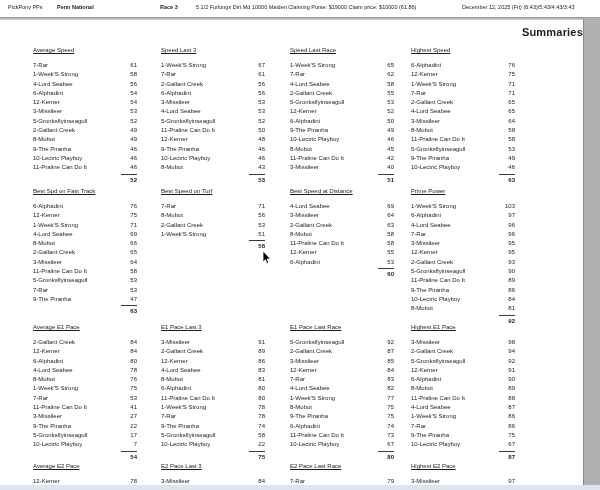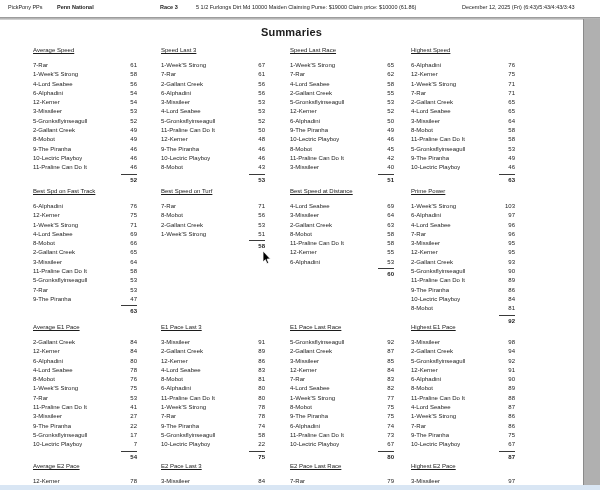--- a/index.html
+++ b/index.html
@@ -16,21 +16,21 @@
   .tb-date  { left:462px; }
   .topbar-sep { position:absolute; left:0; top:17px; width:600px; height:3px;
                 background:linear-gradient(#8f8f8f,#dcdcdc); }
 
   
   .right-strip  { position:absolute; left:583px; top:19px; width:17px; height:471px;
                   background:#b0b0b0; border-left:1px solid #8a8a8a; }
   .bottom-strip { position:absolute; left:0; top:485px; width:600px; height:5px;
                   background:#d9e6f4; }
 
-  .page-title { position:absolute; left:0; top:26px; width:583px; text-align:center;
+  .page-title { position:absolute; left:0; top:26px; width:583px; text-align:right;
                 font-size:11px; font-weight:bold; letter-spacing:0.2px; }
 
   
   .grid { position:absolute; left:0; top:0; width:583px; height:490px; }
   .section { position:absolute; width:104px; }
   .section-title { font-size:6px; line-height:8px; text-decoration:underline;
                    text-underline-offset:1px; margin-bottom:7px; white-space:nowrap; }
   .entry { display:flex; justify-content:space-between; align-items:baseline;
            font-size:6px; line-height:9.3px; height:9.3px; white-space:nowrap; }
   .hname { overflow:hidden; }

